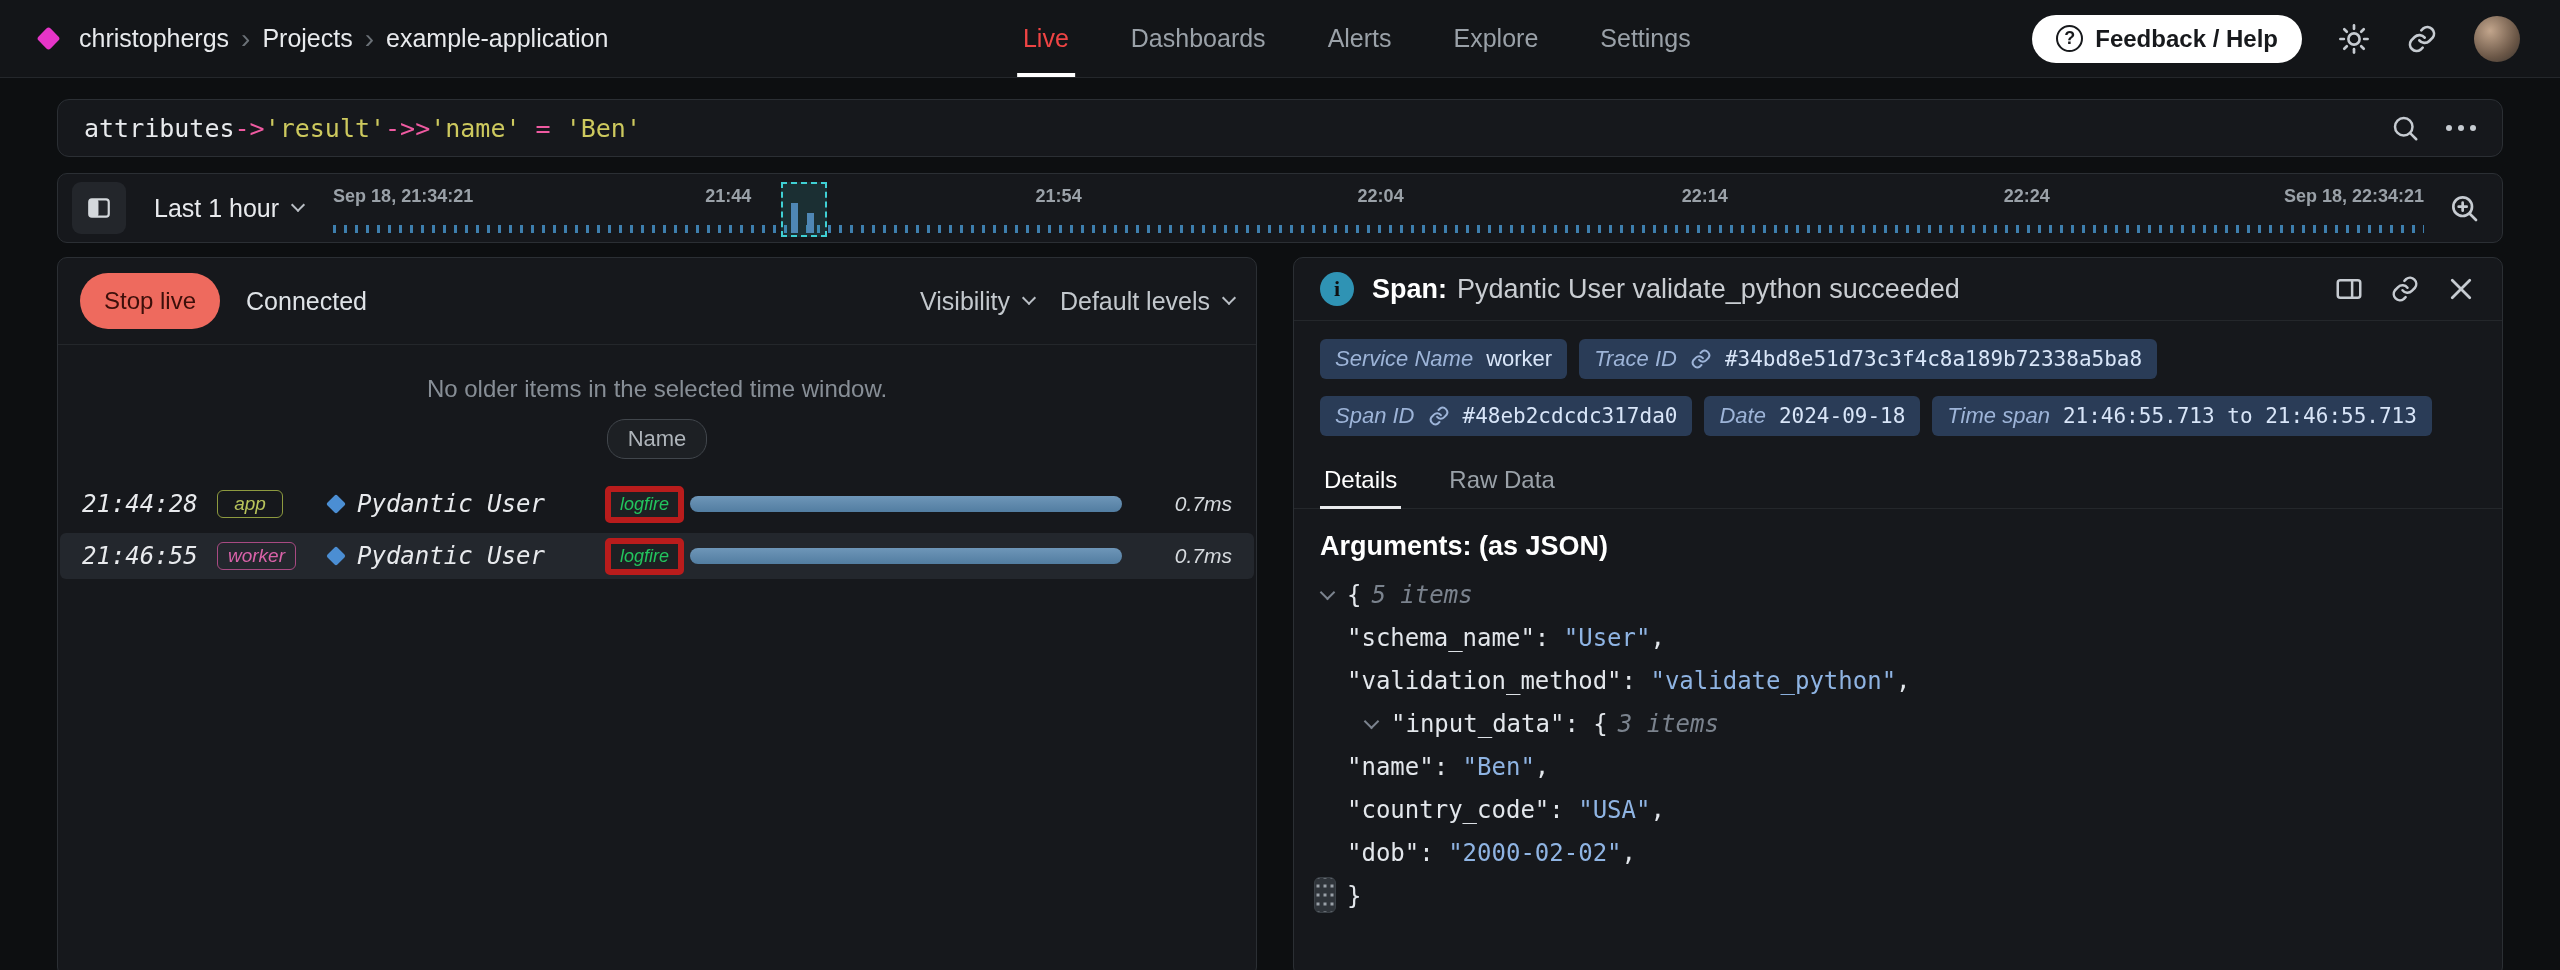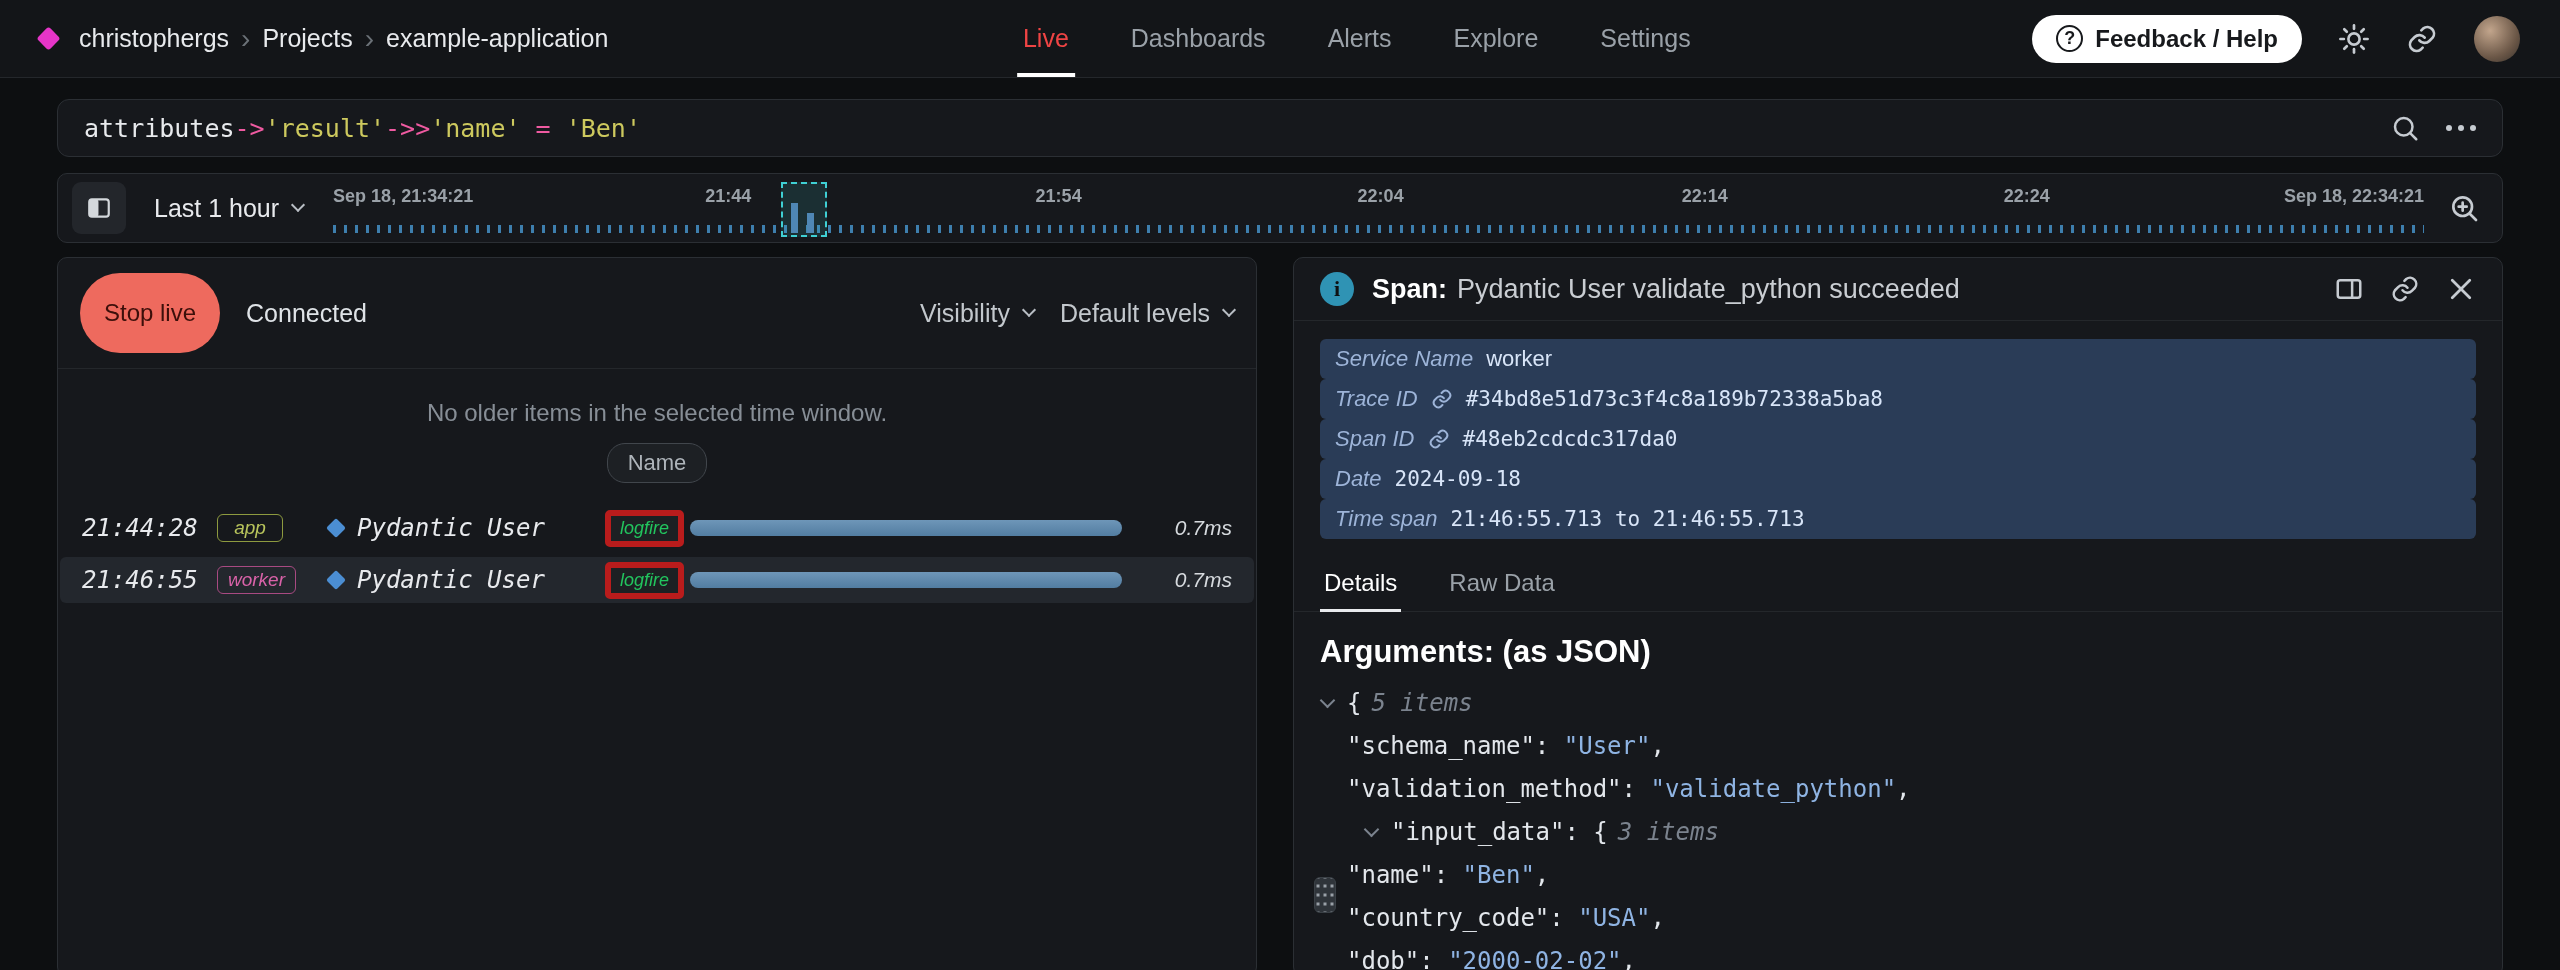--- a/index.html
+++ b/index.html
@@ -69,21 +69,21 @@
   .panels{position:relative;margin:14px 57px 0;display:flex;gap:36px;height:720px;}
   .panel{background:var(--panel);border:1px solid var(--border);border-radius:10px;overflow:hidden;display:flex;flex-direction:column;}
   .panel.left{width:1200px;flex:none;}
   .panel.right{flex:1;}
   .drag-handle{position:absolute;left:1257px;top:620px;width:22px;height:36px;background:#2f343a;border:1px solid #3a4046;
     border-radius:6px;cursor:col-resize;
     background-image:radial-gradient(circle,#9aa1a8 1.6px,transparent 1.8px);background-size:7px 9px;background-position:center;background-repeat:repeat;}
 
   
   .live-header{display:flex;align-items:center;gap:26px;padding:15px 22px;border-bottom:1px solid var(--border2);}
-  .stop-live{background:#ee6a5e;color:#3c0f0a;font-size:24px;font-weight:500;padding:26px 24px;border-radius:999px;}
+  .stop-live{background:#ee6a5e;color:#3c0f0a;font-size:24px;font-weight:500;padding:14px 24px;border-radius:999px;}
   .connected{font-size:25px;color:#dfe3e7;}
   .live-header .spacer{flex:1;}
   .dd{display:flex;align-items:center;font-size:25px;color:#c3c8cd;}
   .live-empty{display:flex;flex-direction:column;align-items:center;padding-top:30px;gap:16px;}
   .empty-msg{font-size:24px;color:#878e96;}
   .today{border:1px solid #41464c;background:#1d2024;color:#aeb4ba;font-size:22px;padding:6px 20px;border-radius:18px;}
   .rows{margin-top:22px;font-style:italic;}
   .row{display:flex;align-items:center;height:46px;padding:0 22px;margin:0 2px 6px;border-radius:6px;cursor:pointer;}
   .row.selected{background:#23272d;}
   .row .time{width:135px;font-size:24px;}
@@ -100,32 +100,32 @@
   .durbar{width:432px;height:16px;border-radius:8px;background:linear-gradient(180deg,var(--bar-blue1),var(--bar-blue2));}
   .row .dur{width:110px;text-align:right;font-size:21px;color:#d6dade;font-family:"Liberation Sans",sans-serif;}
 
   
   .span-header{display:flex;align-items:center;gap:18px;padding:14px 26px;border-bottom:1px solid var(--border2);}
   .info-icon{width:34px;height:34px;border-radius:50%;background:#2f93b4;color:#0e1113;display:flex;align-items:center;justify-content:center;
     font-size:22px;font-weight:700;font-family:"Liberation Serif",serif;flex:none;}
   .span-title{font-size:27px;color:#c9cdd2;white-space:nowrap;overflow:hidden;text-overflow:ellipsis;}
   .span-title b{color:#fff;font-weight:700;margin-right:10px;}
   .span-actions{margin-left:auto;display:flex;align-items:center;gap:26px;color:#aab0b6;}
-  .meta{display:flex;flex-wrap:wrap;gap:0 12px;padding:18px 26px 6px;flex-direction:column;}
+  .meta{display:flex;flex-wrap:wrap;gap:17px 12px;padding:18px 26px 6px;}
   .pill{display:flex;align-items:center;gap:13px;background:var(--pill-bg);border-radius:6px;padding:7px 15px;font-size:22px;}
   .pill .lbl{font-style:italic;color:var(--pill-label);}
   .pill .val{color:var(--pill-val);}
   .pill .val.mono{font-family:"DejaVu Sans Mono",monospace;font-size:21px;}
   .pill .linkic{color:var(--pill-label);}
   .tabs{display:flex;gap:44px;padding:0 26px;margin-top:12px;border-bottom:1px solid var(--border2);}
   .tab{position:relative;font-size:24px;color:var(--muted);padding:12px 4px 14px;}
   .tab.active{color:#fff;}
   .tab.active::after{content:"";position:absolute;left:0;right:0;bottom:-1px;height:3px;background:#e8eaed;}
   .detail-body{padding:22px 26px;overflow:hidden;}
-  .args-heading{font-size:31px;font-weight:700;color:#fff;margin-bottom:12px;}
+  .args-heading{font-size:27px;font-weight:700;color:#fff;margin-bottom:12px;}
   .jtree{font-family:"DejaVu Sans Mono",monospace;font-size:24px;line-height:43px;}
   .jline{display:flex;align-items:center;white-space:pre;}
   .ind1{padding-left:44px;} .ind2{padding-left:88px;}
   .jcaret{width:11px;height:11px;border-right:2.5px solid var(--dim);border-bottom:2.5px solid var(--dim);
     transform:rotate(45deg);margin:-6px 14px 0 2px;flex:none;cursor:pointer;}
   .nocaret{padding-left:27px;}
   .jkey{color:#e3e7ec;} .jpunct{color:#e3e7ec;} .jstr{color:#8fb4e3;}
   .jmeta{color:var(--dim);font-style:italic;margin-left:10px;}
 </style>
 </head>

